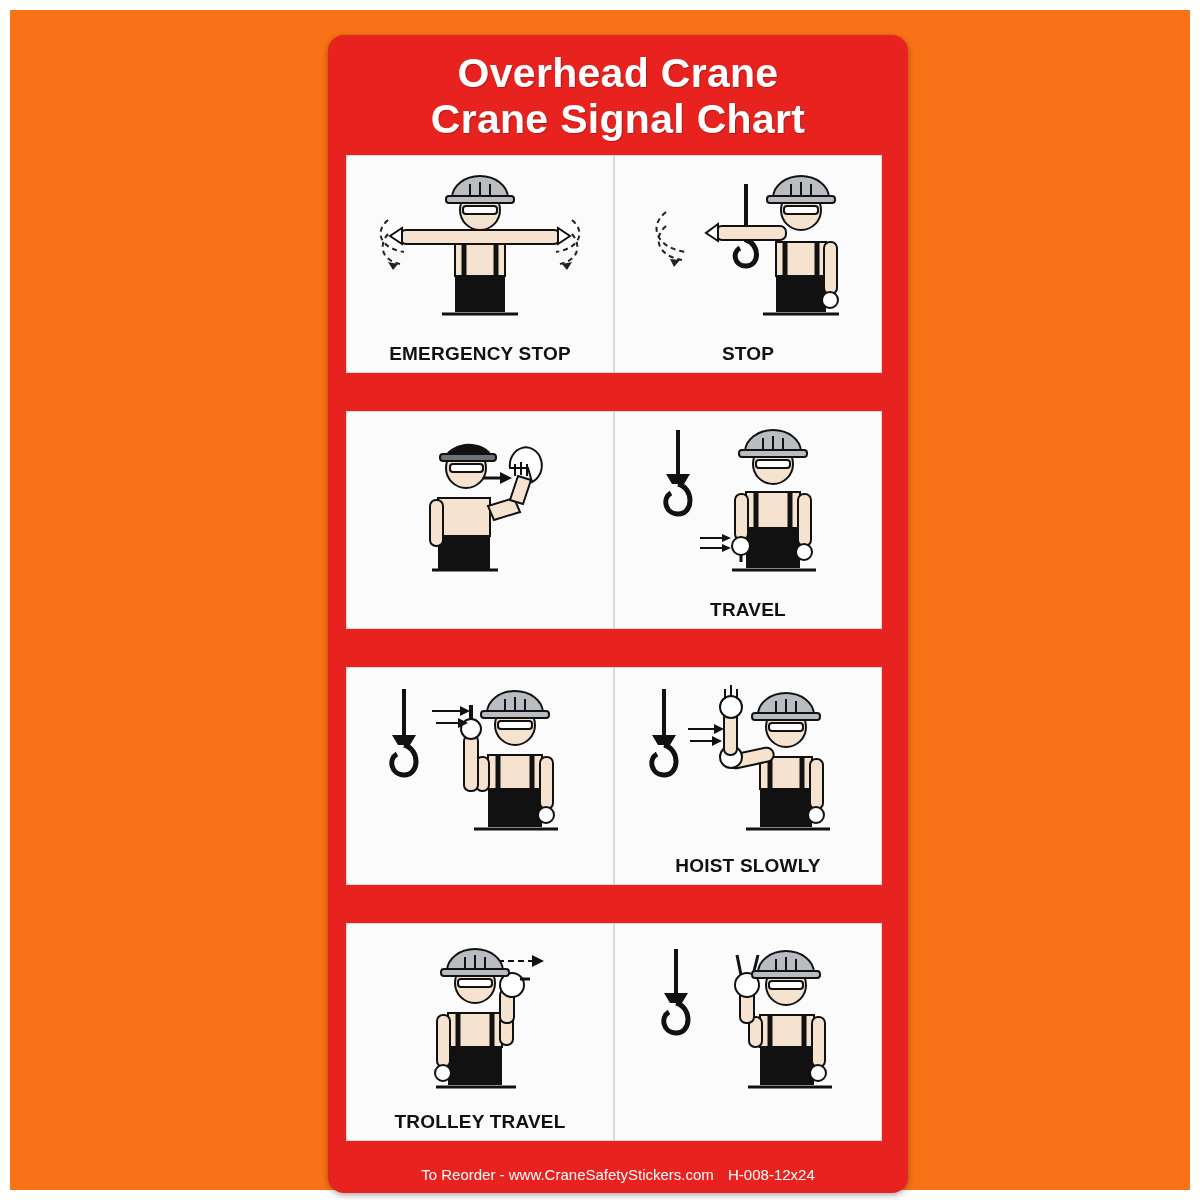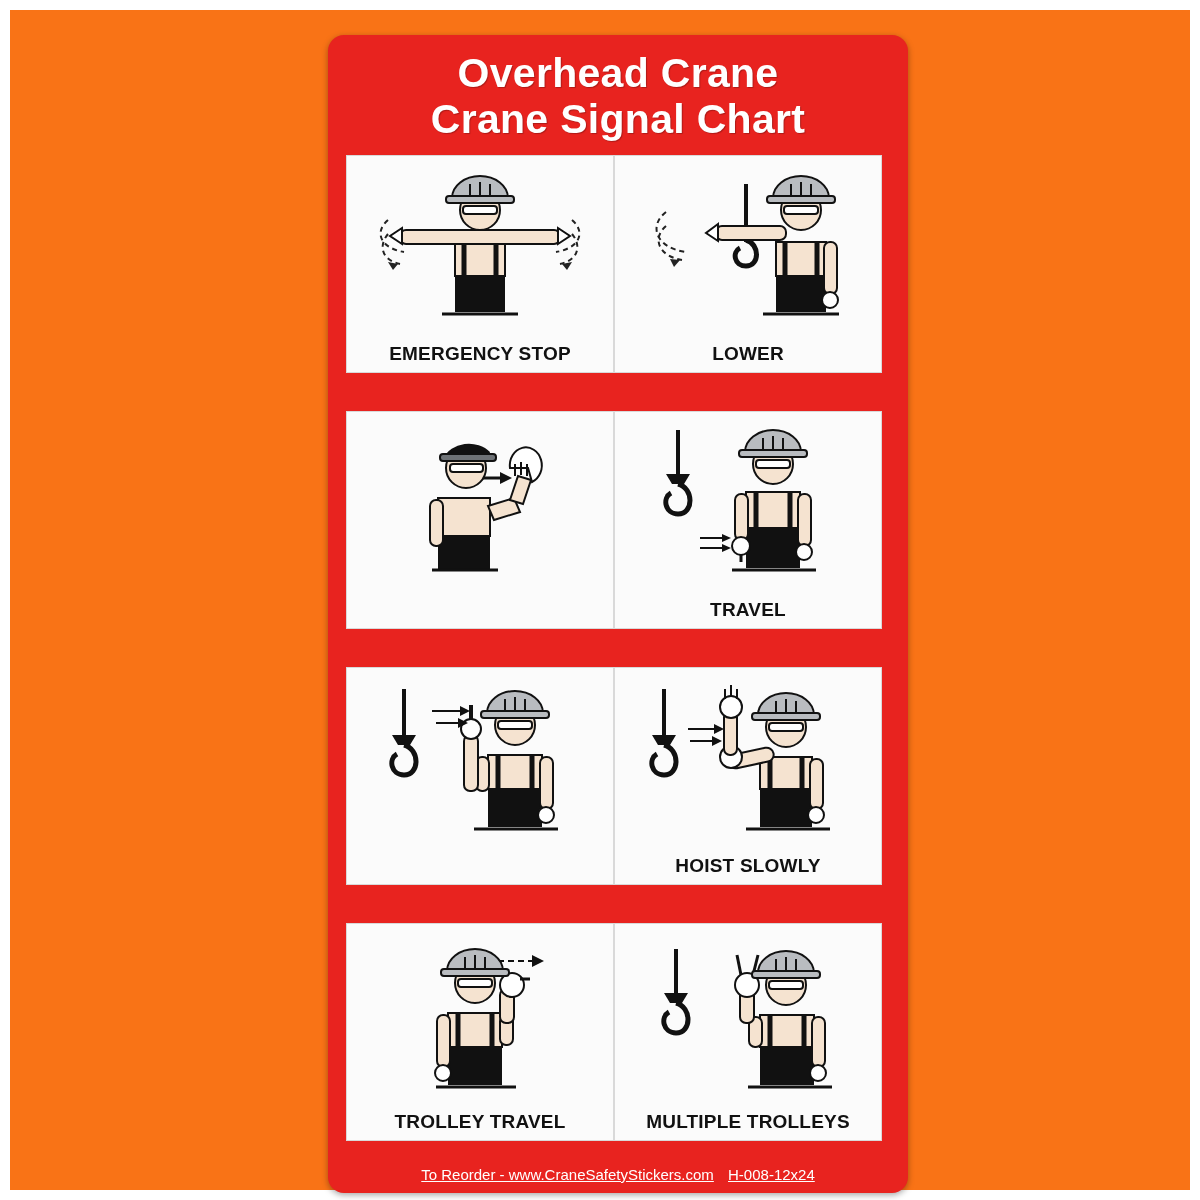--- a/index.html
+++ b/index.html
@@ -101,21 +101,21 @@
 
   .footer {
     position: absolute;
     left: 0;
     right: 0;
     bottom: 10px;
     text-align: center;
     color: #ffffff;
     font-size: 15px;
   }
-  .footer span { display: inline; text-decoration: underline; }
+  .footer span { display: inline; }
   .footer .code { margin-left: 10px; }
 </style>
 </head>
 <body>
 
 <div class="photo-frame">
   <div class="sticker">
 
     <div class="title">
       <span>Overhead Crane</span>
@@ -182,21 +182,21 @@
               <path d="M90 60 l-12 9 l12 8 z" fill="#fff" stroke="#111" stroke-width="2"></path>
 
               <circle cx="173" cy="46" r="20" fill="#f5e3d0" stroke="#111" stroke-width="2"></circle>
               <rect x="156" y="42" width="34" height="8" rx="3" fill="#fff" stroke="#111" stroke-width="2"></rect>
               <path d="M145 34 a28 22 0 0 1 56 0 z" fill="#b9bcc0" stroke="#111" stroke-width="2"></path>
               <rect x="139" y="32" width="68" height="7" rx="3" fill="#b9bcc0" stroke="#111" stroke-width="2"></rect>
               <path d="M163 20 v13 M173 18 v15 M183 20 v13" stroke="#111" stroke-width="2"></path>
               <path d="M135 150 h76" stroke="#111" stroke-width="3"></path>
             </svg>
           </div>
-          <div class="cell-label">LOWER</div>
+          <div class="cell-label">STOP</div>
         </div>
 
       </div>
 
       <div class="row">
 
         <div class="cell">
           <div class="art">
             <svg width="240" height="170" viewBox="0 0 240 170">
 
@@ -390,21 +390,20 @@
               <path d="M125 48 l5 -20" stroke="#111" stroke-width="3"></path>
 
               <circle cx="158" cy="58" r="20" fill="#f5e3d0" stroke="#111" stroke-width="2"></circle>
               <rect x="141" y="54" width="34" height="8" rx="3" fill="#fff" stroke="#111" stroke-width="2"></rect>
               <path d="M130 46 a28 22 0 0 1 56 0 z" fill="#b9bcc0" stroke="#111" stroke-width="2"></path>
               <rect x="124" y="44" width="68" height="7" rx="3" fill="#b9bcc0" stroke="#111" stroke-width="2"></rect>
               <path d="M148 32 v13 M158 30 v15 M168 32 v13" stroke="#111" stroke-width="2"></path>
               <path d="M120 160 h84" stroke="#111" stroke-width="3"></path>
             </svg>
           </div>
-          <div class="cell-label">MULTIPLE TROLLEYS</div>
         </div>
 
       </div>
 
     </div>
 
     <div class="footer">
       <span>To Reorder - www.CraneSafetyStickers.com</span>
       <span class="code">H-008-12x24</span>
     </div>

